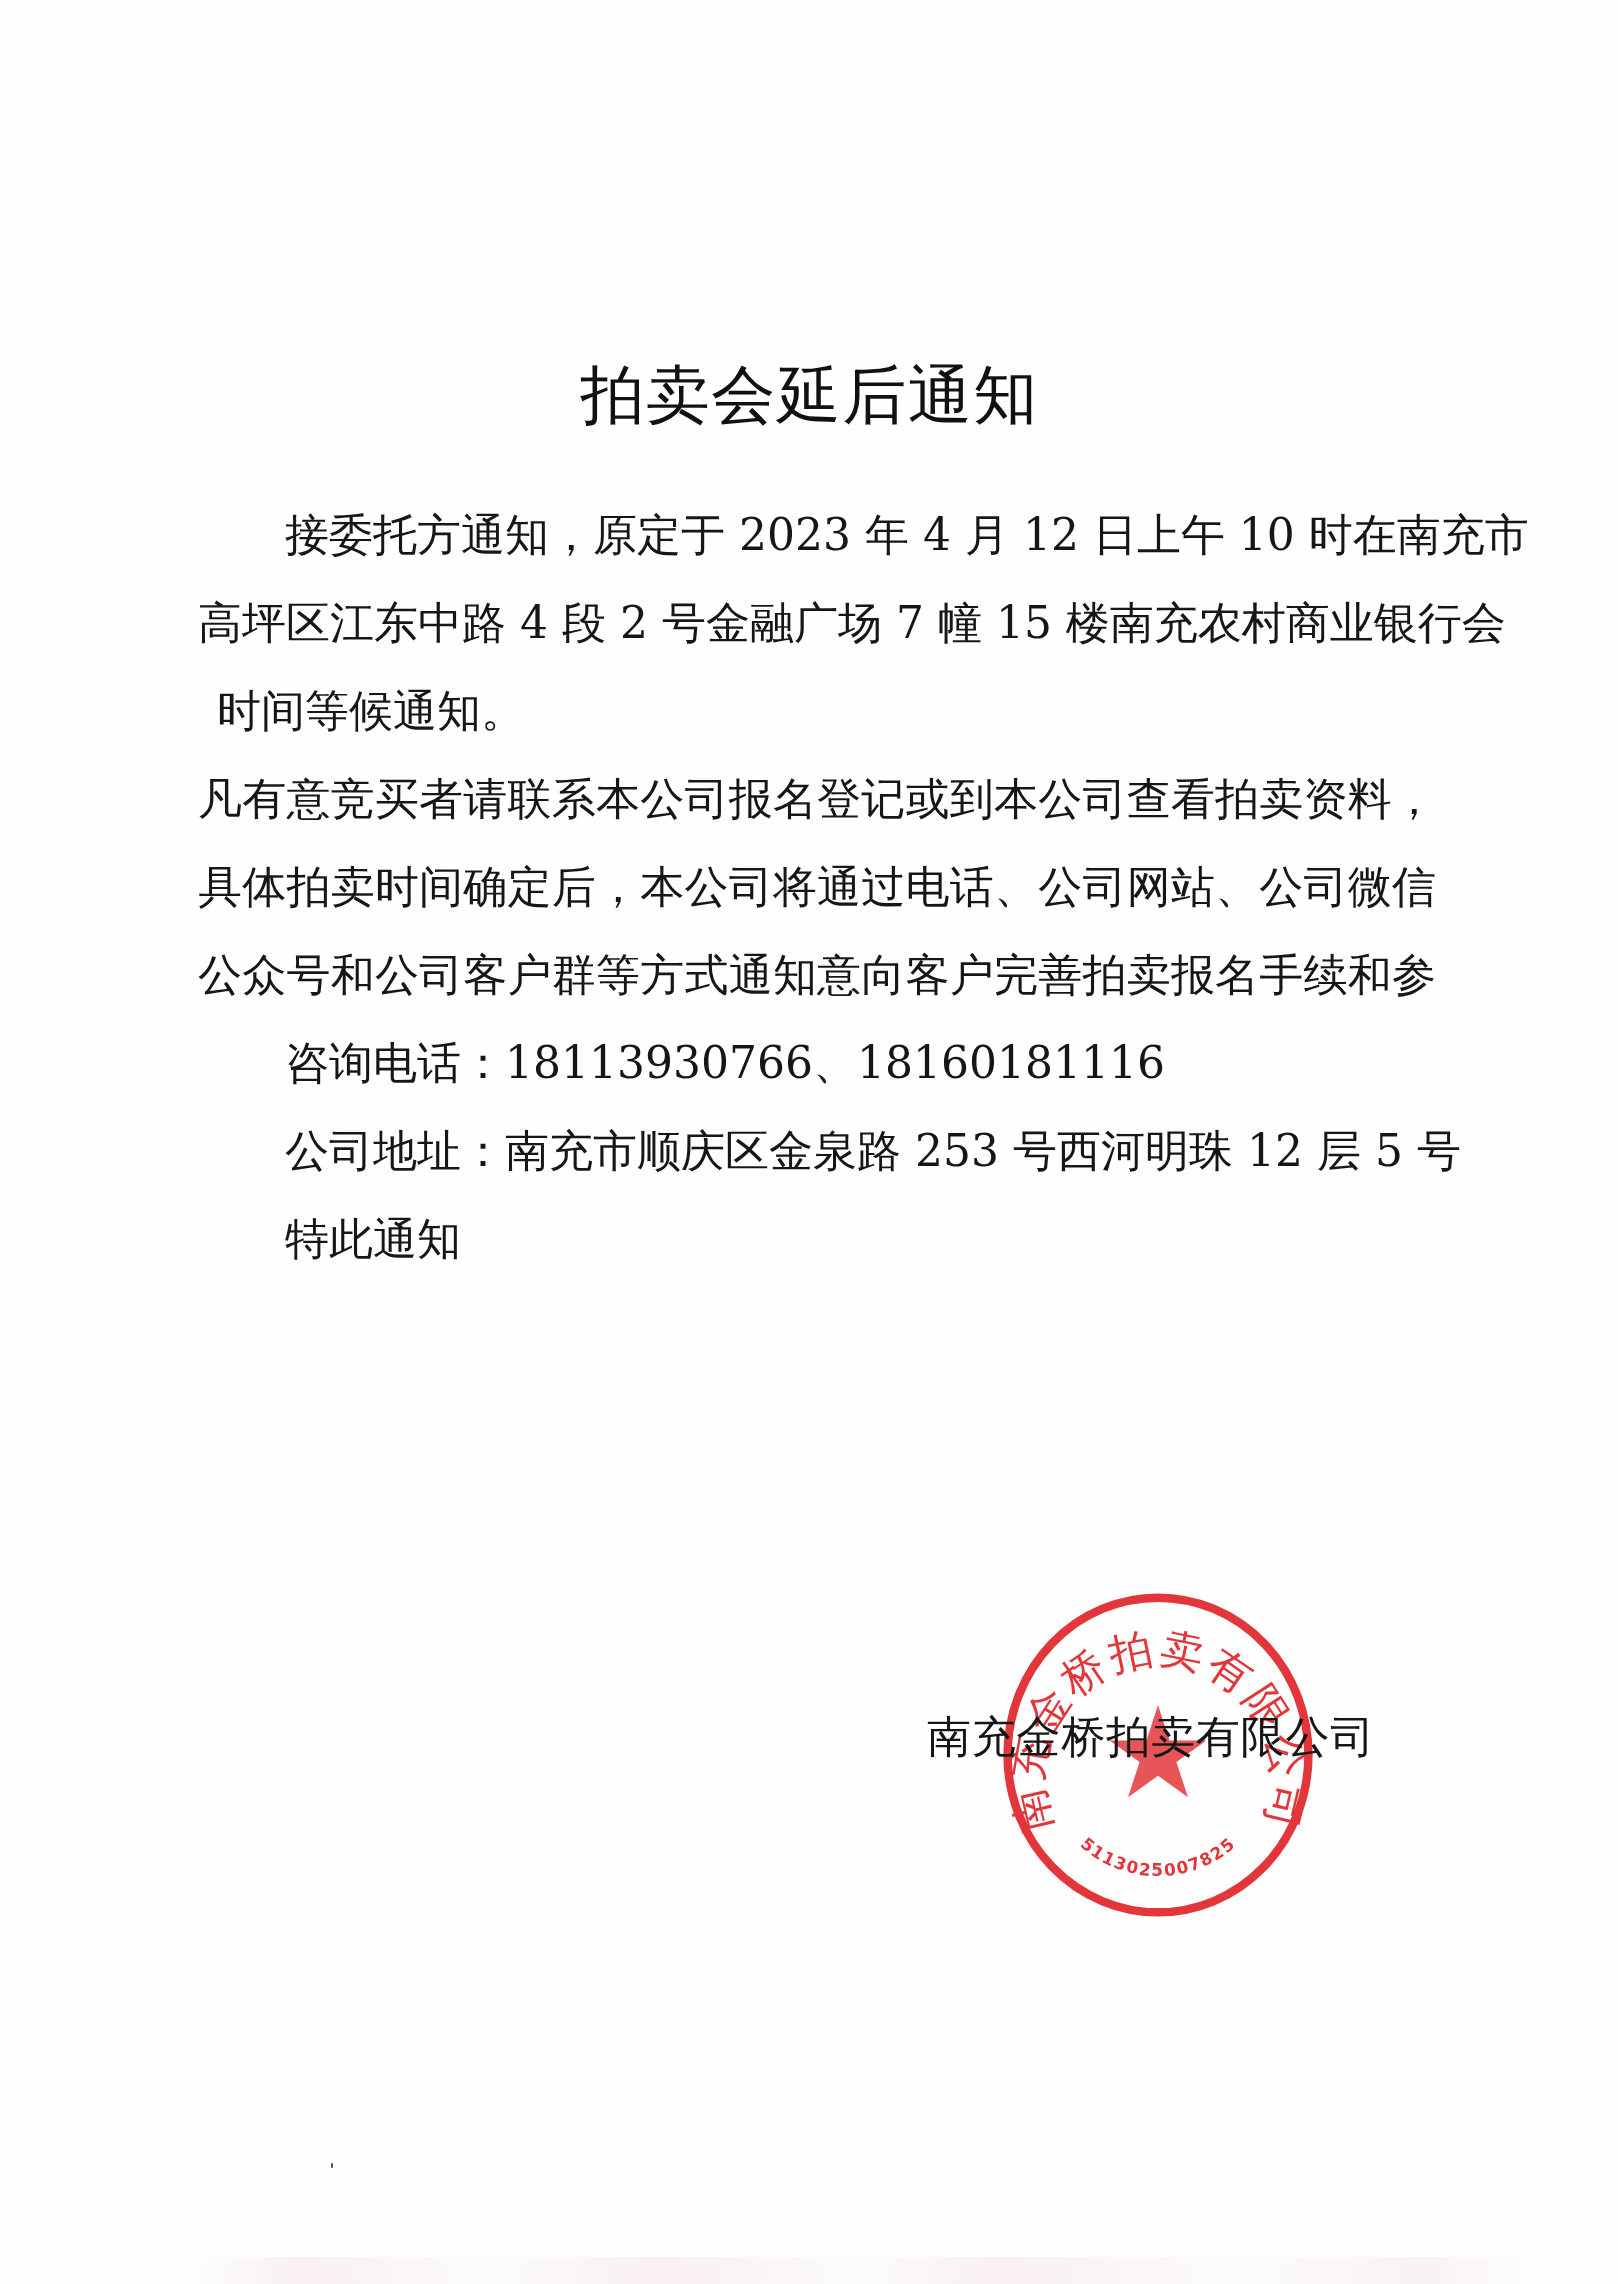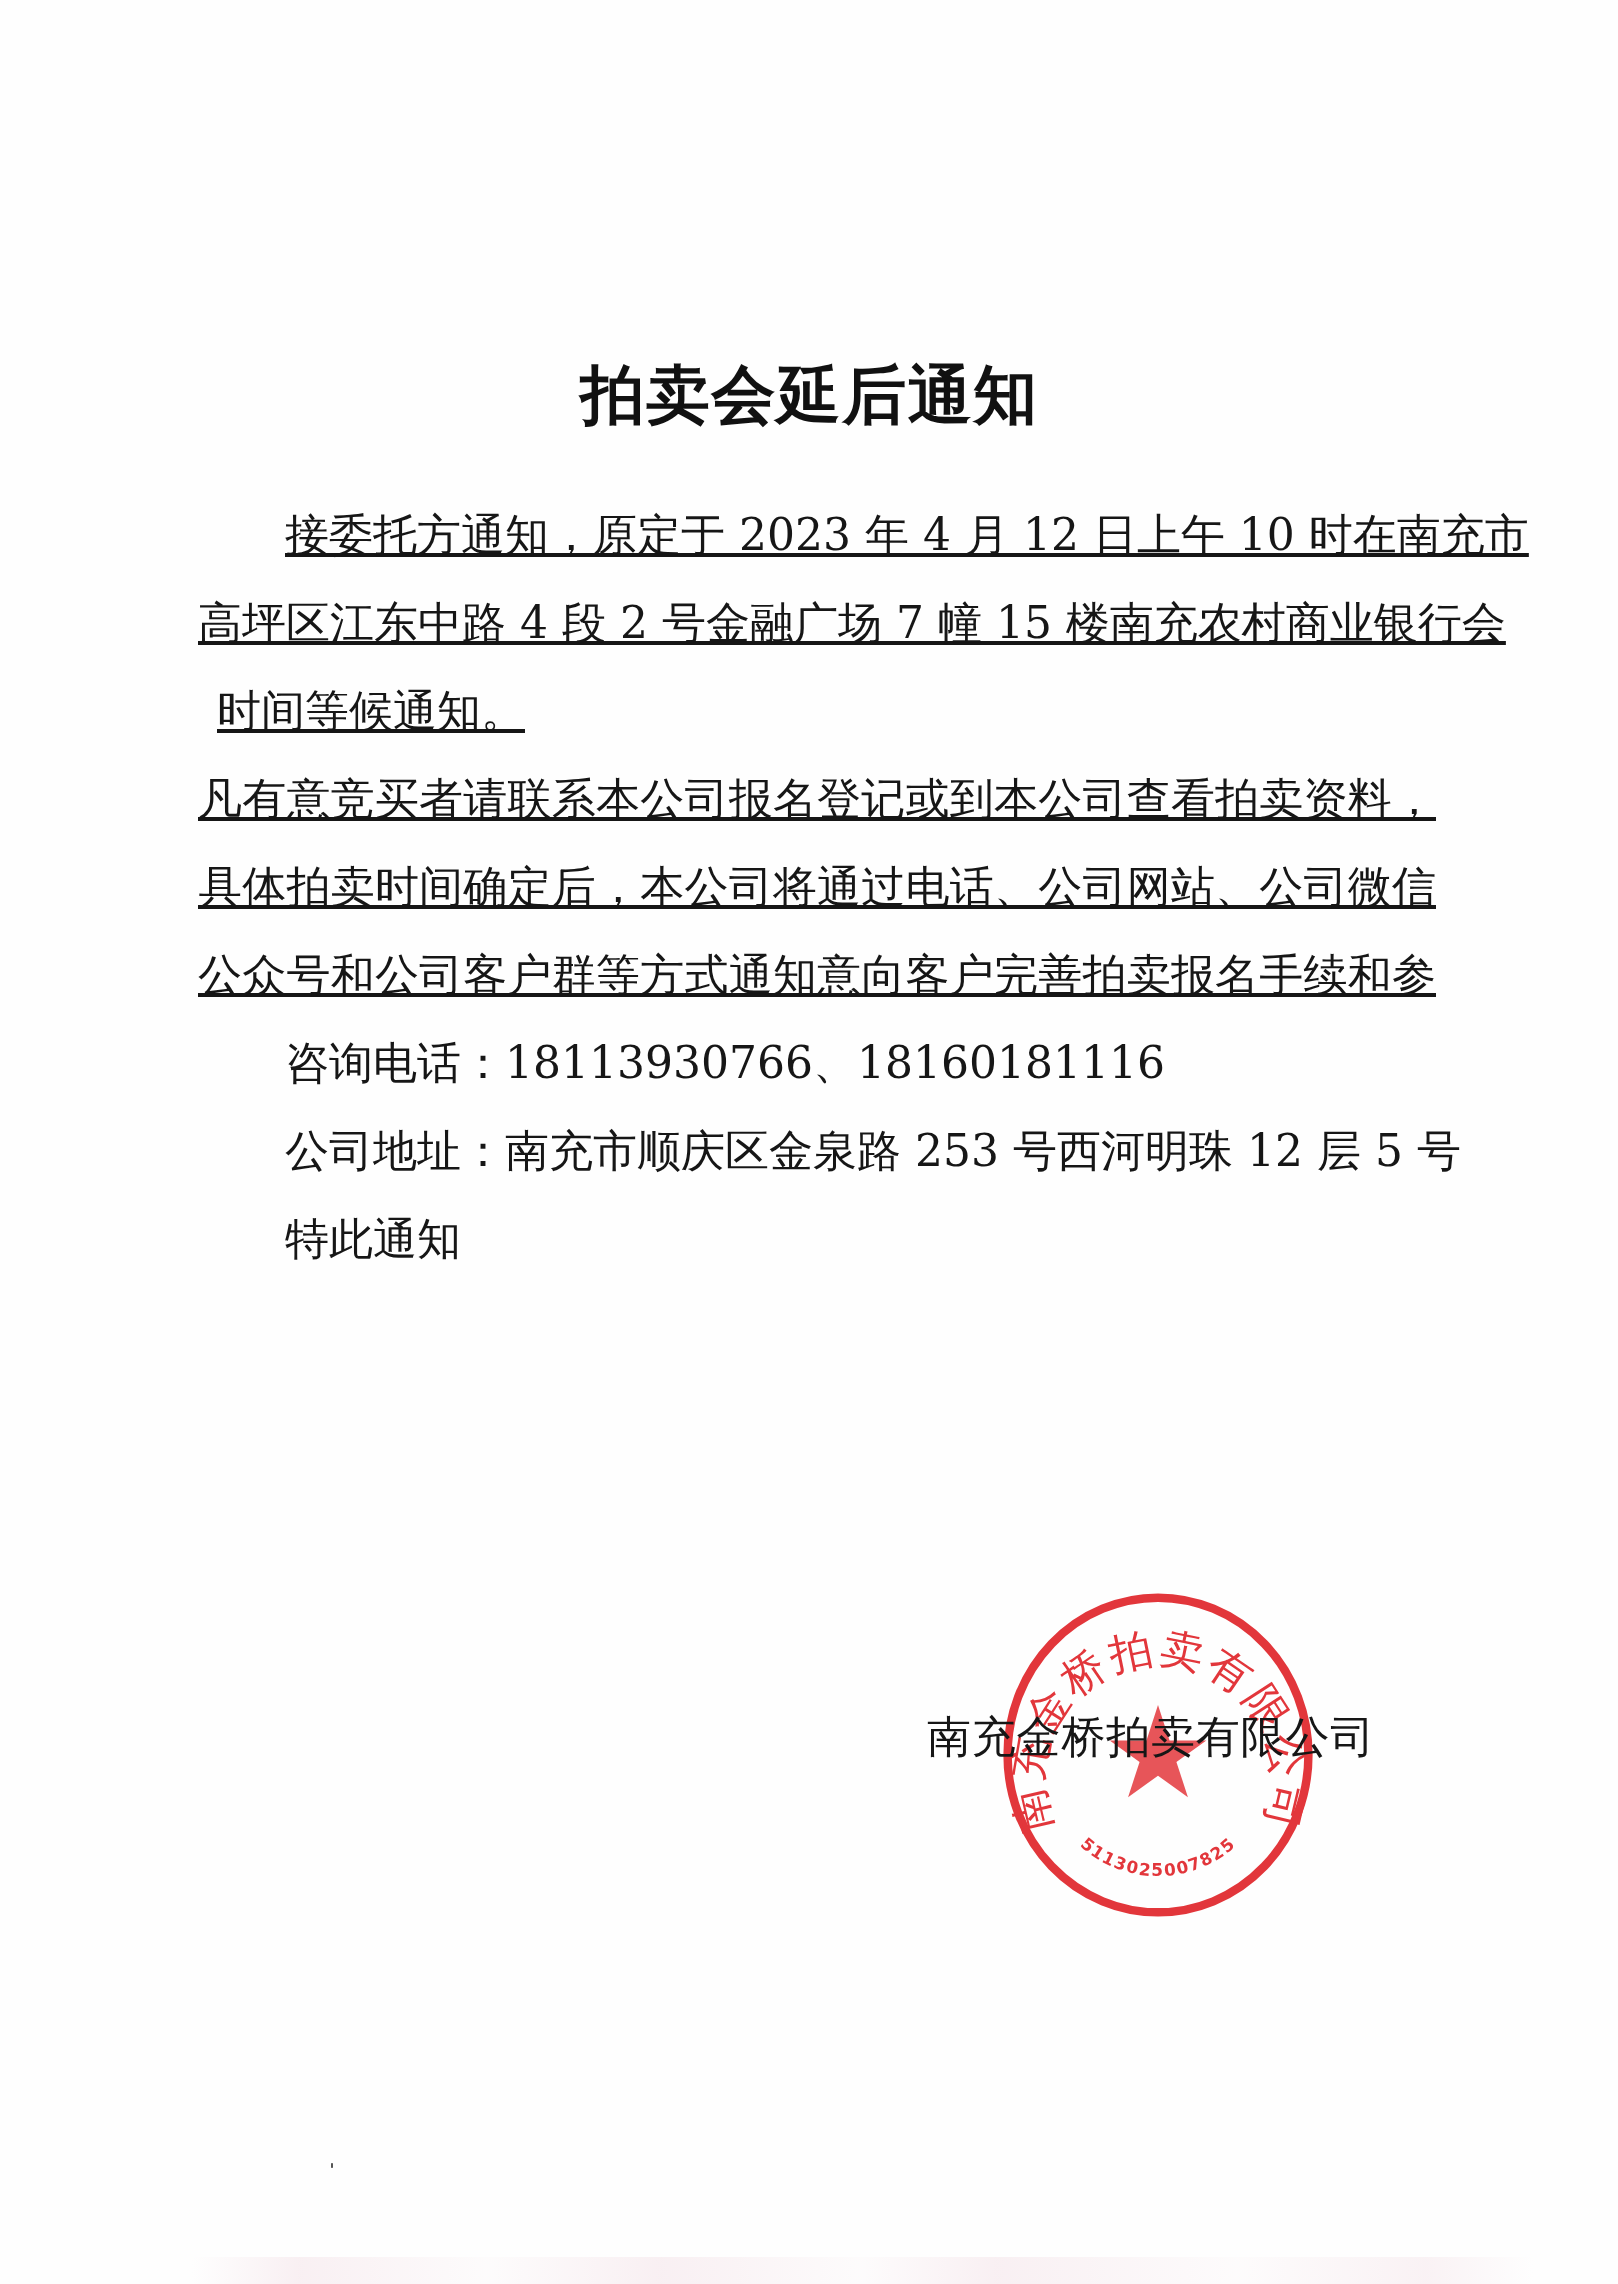--- a/index.html
+++ b/index.html
@@ -20,21 +20,21 @@
       left: 0; top: 0;
       width: 1619px; height: 2284px;
       background: #fefefe;
     }
     .title {
       position: absolute;
       left: 0; right: 0;
       top: 310px;
       text-align: center;
       font-family: "DejaVu Sans", "Liberation Sans", sans-serif;
-      font-weight: bold;
+      font-weight: normal;
       font-size: 64px;
       letter-spacing: 1.5px;
       color: #111111;
       line-height: 84px;
     }
     .body-text {
       position: absolute;
       left: 198px;
       top: 491px;
       width: 1238px;
@@ -46,21 +46,20 @@
     }
     .para {
       margin: 0;
       text-indent: 87px;
     }
     .line {
       display: block;
       white-space: nowrap;
       height: 88px;
       text-align-last: justify;
-      text-decoration: underline;
     }
     .line.last {
       text-align-last: left;
       margin-left: 19px;
     }
     .kv {
       margin: 0;
       padding-left: 87px;
       white-space: nowrap;
       height: 88px;

